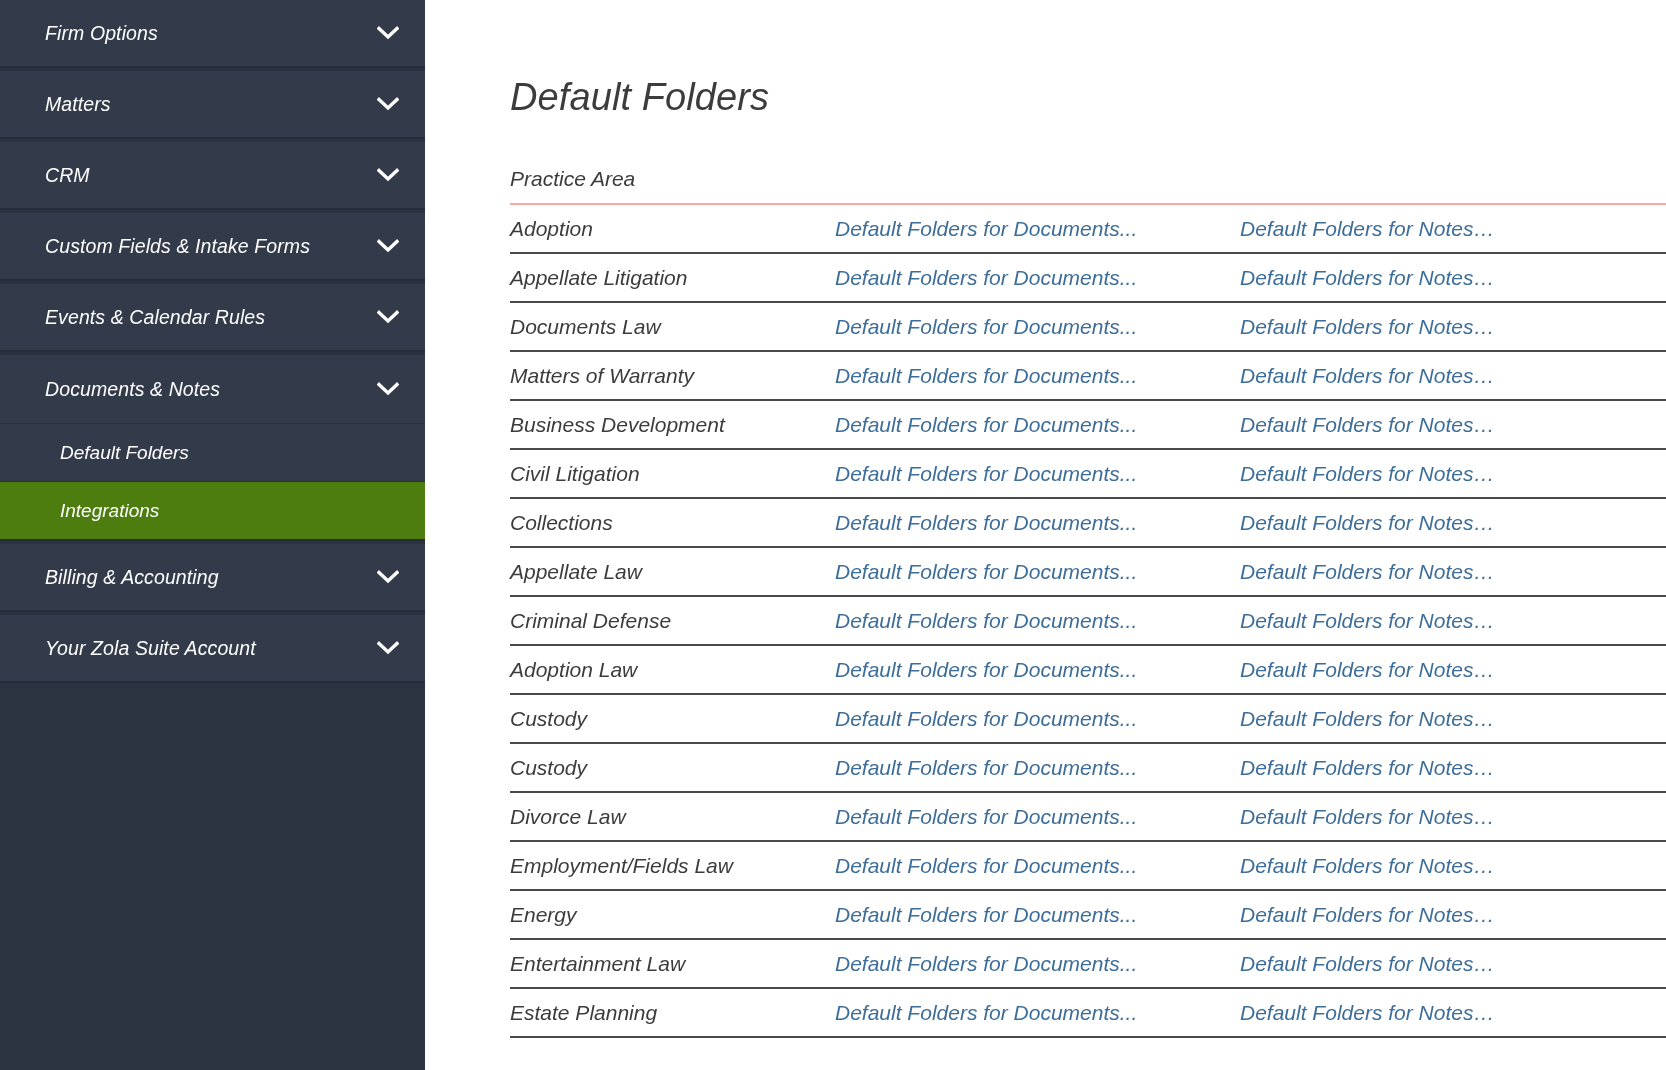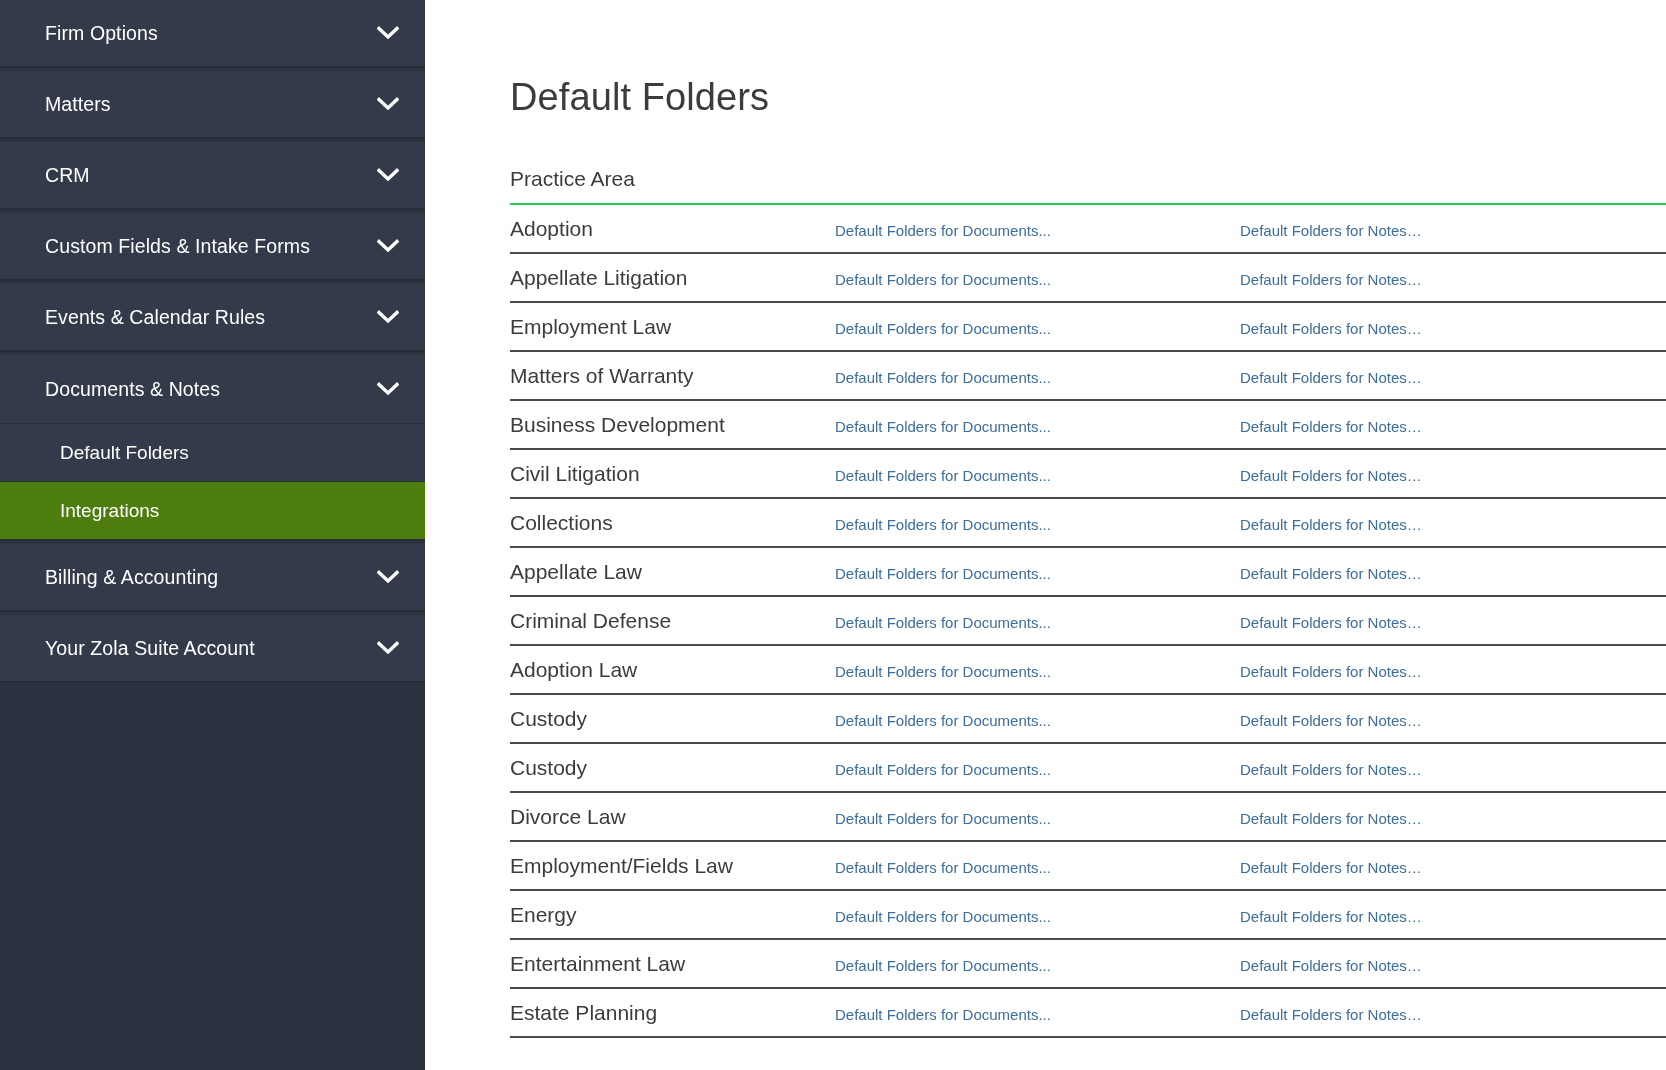--- a/index.html
+++ b/index.html
@@ -11,20 +11,21 @@
     height: 1070px;
     background: #ffffff;
     font-family: "Liberation Sans", sans-serif;
     overflow: hidden;
   }
 
   .app {
     display: flex;
     width: 1666px;
     height: 1070px;
+    font-style: italic;
   }
 
   
   .sidebar {
     width: 425px;
     min-width: 425px;
     background: #2b3240;
     display: flex;
     flex-direction: column;
     position: relative;
@@ -115,40 +116,40 @@
   .folders-table col.col-area  { width: 325px; }
   .folders-table col.col-docs  { width: 405px; }
   .folders-table col.col-notes { width: 851px; }
 
   .folders-table th {
     text-align: left;
     font-size: 21px;
     font-weight: 400;
     color: #3c3c3c;
     padding: 0 0 12px 0;
-    border-bottom: 2px solid #22c55e;
+    border-bottom: 2px solid #fca5a5;
   }
 
   .folders-table td {
     padding: 12px 0 11px 0;
     border-bottom: 2px solid #4a4a4a;
     font-size: 21px;
     color: #3c3c3c;
     vertical-align: middle;
     white-space: nowrap;
   }
 
   .folders-table td.area-cell {
     color: #3c3c3c;
   }
 
   .folders-table td a {
     color: #3d6d99;
     text-decoration: none;
-    font-size: 15px;
+    font-size: 21px;
     cursor: pointer;
   }
 </style>
 </head>
 <body>
 
 <div class="app">
 
   <nav class="sidebar">
     <div id="sidebar-nav">
@@ -249,21 +250,21 @@
             <td class="area-cell">Adoption</td>
             <td><a href="#">Default Folders for Documents...</a></td>
             <td><a href="#">Default Folders for Notes…</a></td>
           </tr>
           <tr>
             <td class="area-cell">Appellate Litigation</td>
             <td><a href="#">Default Folders for Documents...</a></td>
             <td><a href="#">Default Folders for Notes…</a></td>
           </tr>
           <tr>
-            <td class="area-cell">Employment Law</td>
+            <td class="area-cell">Documents Law</td>
             <td><a href="#">Default Folders for Documents...</a></td>
             <td><a href="#">Default Folders for Notes…</a></td>
           </tr>
           <tr>
             <td class="area-cell">Matters of Warranty</td>
             <td><a href="#">Default Folders for Documents...</a></td>
             <td><a href="#">Default Folders for Notes…</a></td>
           </tr>
           <tr>
             <td class="area-cell">Business Development</td>

